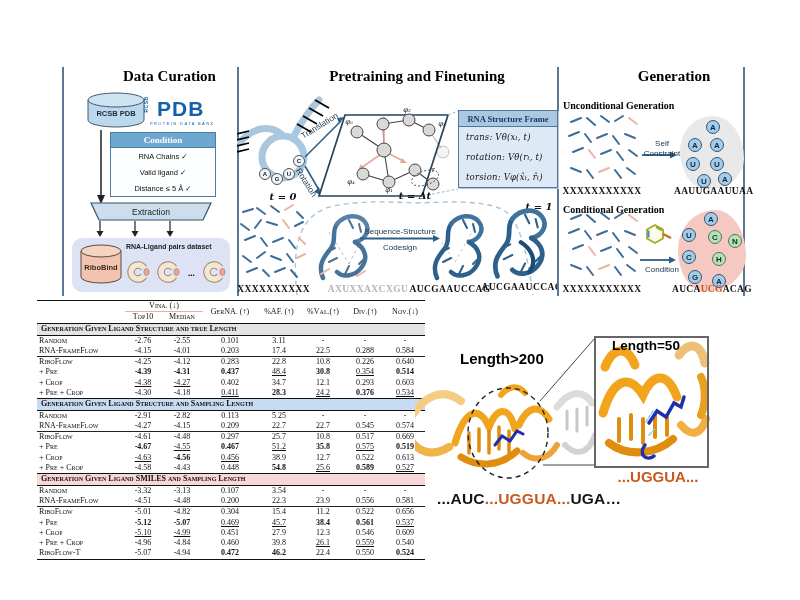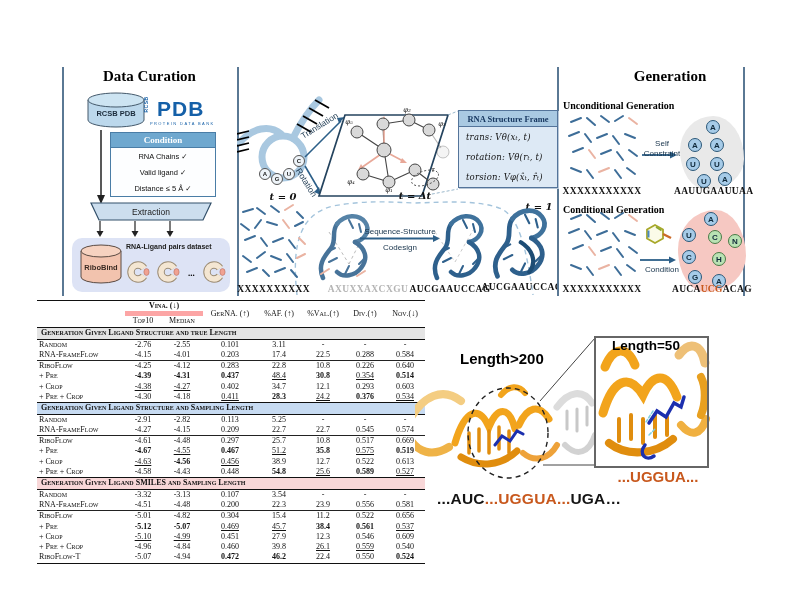--- a/index.html
+++ b/index.html
@@ -1,20 +1,20 @@
 <!DOCTYPE html>
 <html><head>
 <meta charset="utf-8">
 <style>
   html,body{margin:0;padding:0;background:#fff;}
   .fig{position:relative;width:800px;height:600px;background:#fff;overflow:hidden;
        font-family:"Liberation Sans",sans-serif;color:#111;}
   .abs{position:absolute;}
   .vrule{position:absolute;top:67px;height:229px;width:2px;background:#5a7894;}
-  .ptitle{position:absolute;top:68px;font:bold 15px "Liberation Serif",serif;text-align:center;color:#000;}
+  .ptitle{position:absolute;top:68px;font:bold 15px "Liberation Serif",serif;text-align:center;color:#000;padding-left:20px;}
 
   
   .pdblogo{position:absolute;left:150px;top:98px;width:86px;}
   .pdb-row{display:flex;height:22px;}
   .pdb-rcsb{font:bold 5px "Liberation Sans",sans-serif;color:#1560a8;transform:rotate(-90deg);width:7px;letter-spacing:.5px;}
   .pdb-main{font:bold 21px "Liberation Sans",sans-serif;color:#1560a8;letter-spacing:1px;line-height:1;}
   .pdb-sub{font:4px "Liberation Sans",sans-serif;color:#1560a8;letter-spacing:1.4px;margin-top:1px;white-space:nowrap;}
   .condbox{position:absolute;left:110px;top:132px;width:104px;border:1px solid #4a7da6;background:#fdfeff;}
   .cond-head{background:#6fa8cf;color:#fff;font:bold 9px "Liberation Serif",serif;text-align:center;padding:2px 0;border-bottom:1px solid #4a7da6;}
   .cond-item{font:7.5px "Liberation Sans",sans-serif;text-align:center;padding:3.5px 0;color:#111;}
@@ -47,21 +47,21 @@
          display:flex;align-items:center;justify-content:center;border:1px solid #2c5878;box-sizing:border-box;color:#102a3c;}
   .ncirc.blue{background:#a6cbe8;}
   .ncirc.green{background:#b9e2b4;border-color:#4a7a46;}
   .arrlab{position:absolute;font:8px "Liberation Sans",sans-serif;text-align:center;color:#16324a;line-height:1.2;}
 
   
   #results-table{position:absolute;left:37px;top:300px;width:388px;border-collapse:collapse;table-layout:fixed;
     font-family:"Liberation Serif",serif;font-size:8px;color:#111;
     border-top:1.5px solid #111;border-bottom:1.5px solid #111;}
   #results-table th{font-weight:normal;font-variant:small-caps;padding:0;line-height:1.3;}
-  #results-table th.vina{border-bottom:5px solid #fca5a5;font-weight:bold;}
+  #results-table th.vina{border-bottom:1px solid #fca5a5;}
   #results-table th.hb{border-bottom:1px solid #111;}
   #results-table td{padding:0 1px;line-height:1.28;white-space:nowrap;overflow:hidden;}
   #results-table td.method{font-variant:small-caps;text-align:left;padding-left:2px;}
   #results-table td.num{text-align:center;}
   #results-table .b{font-weight:bold;}
   #results-table .u{text-decoration:underline;text-underline-offset:1px;}
   #results-table tr.secrow td{font-variant:small-caps;font-weight:600;text-align:left;padding-left:4px;
     border-top:1px solid #111;border-bottom:1px solid #111;line-height:1.35;}
   #results-table tr.grp-top td{border-top:0.9px solid #222;}
 
@@ -76,21 +76,22 @@
 <body>
 
 <div class="fig">
 
   <div class="vrule" style="left:62px"></div>
   <div class="vrule" style="left:237px"></div>
   <div class="vrule" style="left:557px"></div>
   <div class="vrule" style="left:743px"></div>
 
   <div class="ptitle" style="left:62px;width:175px">Data Curation</div>
-  <div class="ptitle" style="left:577px;width:186px">Generation</div>
+  <div class="ptitle" style="left:237px;width:320px">Pretraining and Finetuning</div>
+  <div class="ptitle" style="left:561px;width:186px">Generation</div>
 
   <svg class="abs" style="left:86px;top:92px" width="62" height="40" viewBox="0 0 62 40">
     <path d="M2 8 v20 a28 7 0 0 0 56 0 V8" fill="#bcd8ec" stroke="#44596b" stroke-width="1"></path>
     <ellipse cx="30" cy="8" rx="28" ry="7" fill="#cde4f2" stroke="#44596b" stroke-width="1"></ellipse>
     <text x="30" y="24" class="svgsm">RCSB PDB</text>
   </svg>
 
   <div class="pdblogo">
     <div class="pdb-row">
       <span class="pdb-rcsb">RCSB</span>

